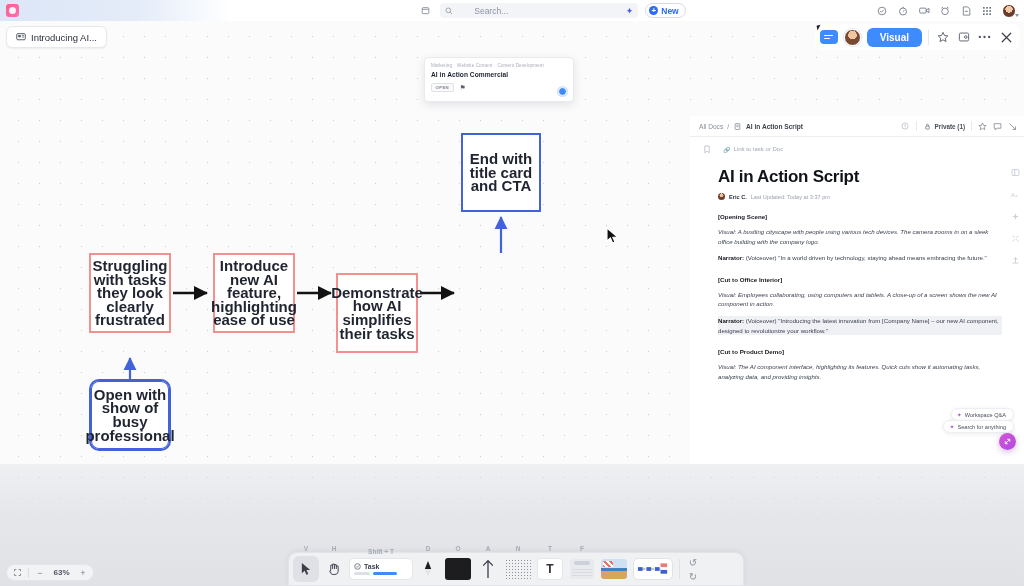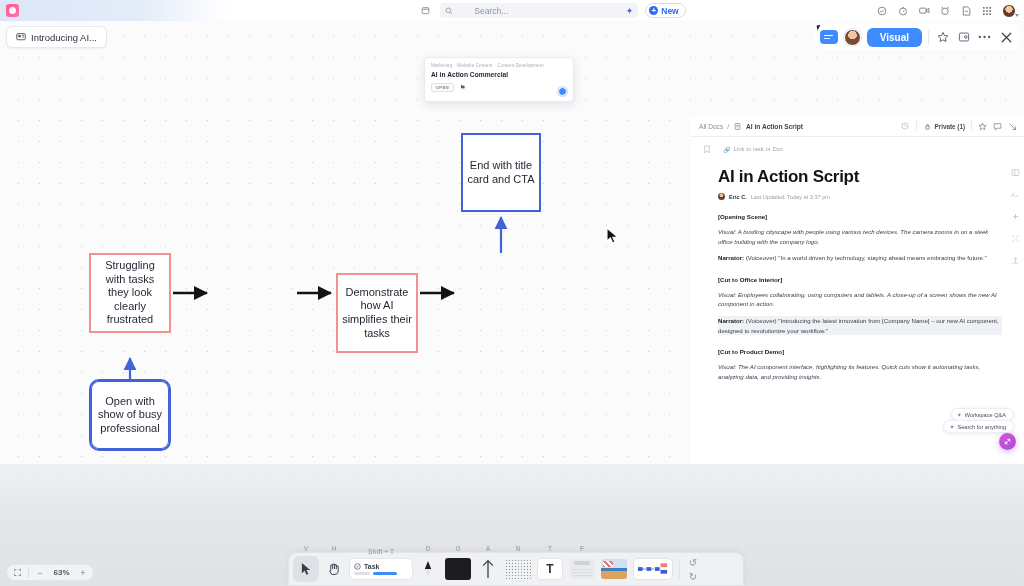--- a/index.html
+++ b/index.html
@@ -91,21 +91,21 @@
   .canvas-shade {
     position:absolute; left:0; top:443px; width:1024px; height:122px;
     background:linear-gradient(180deg, rgba(225,227,231,.45) 0%, rgba(222,224,229,.75) 40%, rgba(219,221,226,.85) 100%);
   }
 
   
   .node {
     position:absolute; display:flex; align-items:center; justify-content:center;
     background:#ffffff; text-align:center; padding:4px;
   }
-  .node span { font-size:11px; line-height:13.6px; color:#1f2430; font-weight:400; }
+  .node span { font-size:15px; line-height:13.6px; color:#1f2430; font-weight:700; }
   .node.red { border:2px solid #f2918e; }
   .node.blue { border:2px solid #4263d8; }
   .node.blue.sel { box-shadow: 0 0 0 1px #4263d8 inset; border-radius: 10px; }
 
   svg.wires { position:absolute; left:0; top:0; width:1024px; height:565px; overflow:visible; }
 
   
   .task-card {
     position:absolute; left:424px; top:57px; width:150px; height:45px;
     background:#fff; border:1px solid #e9eaee; border-radius:4px;
@@ -239,20 +239,23 @@
       <line x1="420" y1="272" x2="454" y2="272" stroke="#121212" stroke-width="2.4" marker-end="url(#ar-k)"></line>
 
       <line x1="130" y1="358" x2="130" y2="337" stroke="#4263d8" stroke-width="2.2" marker-end="url(#ar-b)"></line>
 
       <line x1="501" y1="232" x2="501" y2="196" stroke="#4263d8" stroke-width="2.2" marker-end="url(#ar-b)"></line>
     </svg>
 
     <div class="node red" style="left:89px; top:232px; width:82px; height:80px;">
       <span>Struggling with tasks they look clearly frustrated</span>
     </div>
+    <div class="node red" style="left:213px; top:232px; width:82px; height:80px;">
+      <span>Introduce new AI feature, highlighting ease of use</span>
+    </div>
     <div class="node red" style="left:336px; top:232px; width:82px; height:80px;margin-top:20px;">
       <span>Demonstrate how AI simplifies their tasks</span>
     </div>
     <div class="node blue" style="left:461px; top:112px; width:80px; height:79px;">
       <span>End with title card and CTA</span>
     </div>
     <div class="node blue sel" style="left:89px; top:358px; width:82px; height:72px;">
       <span>Open with show of busy professional</span>
     </div>
 

